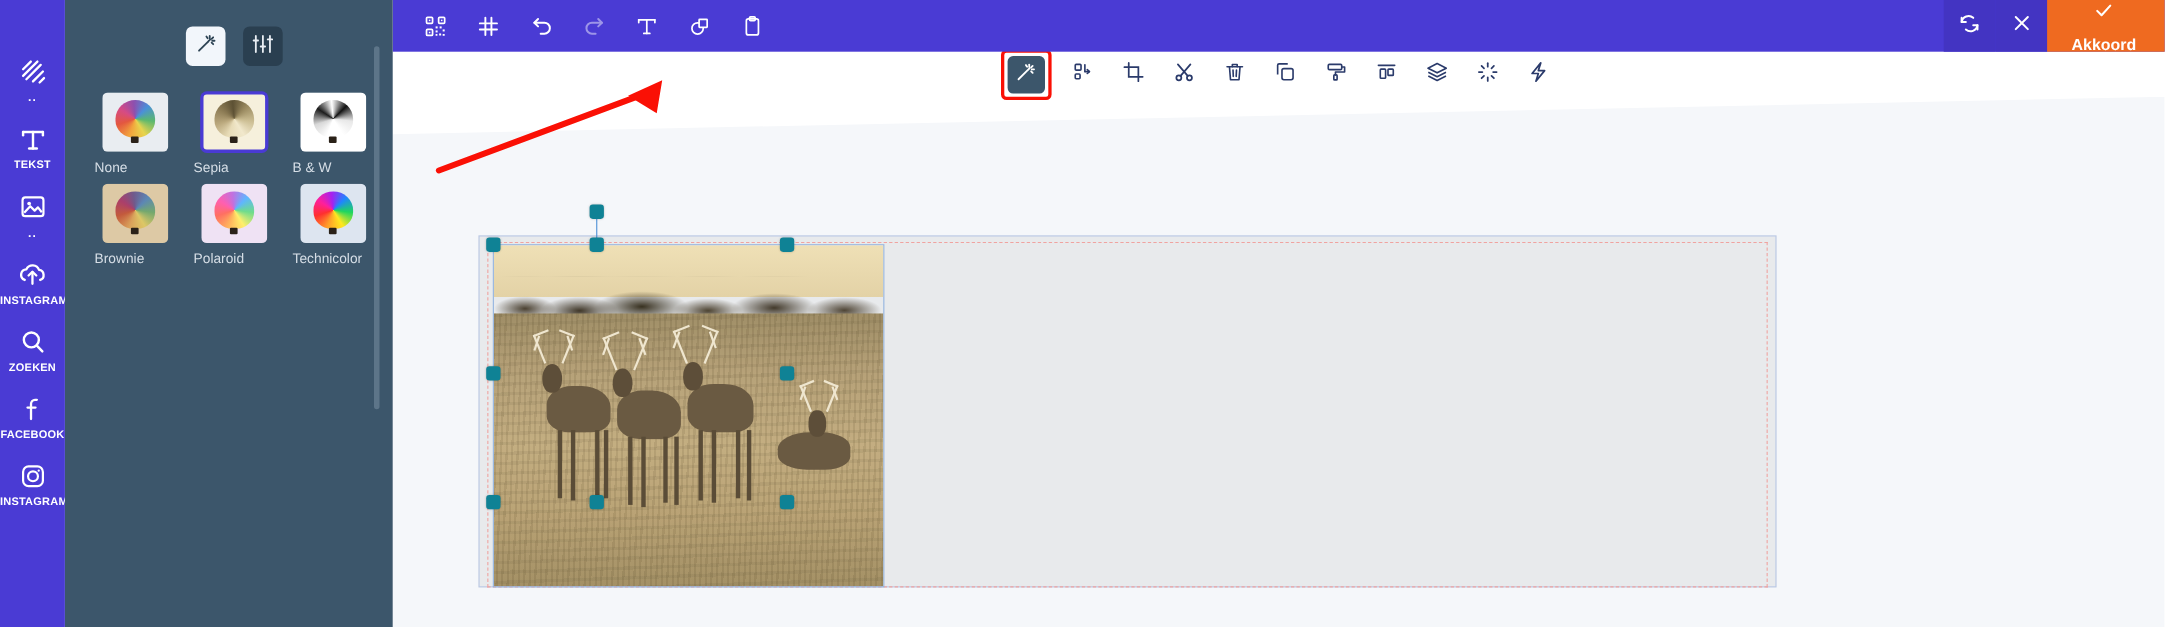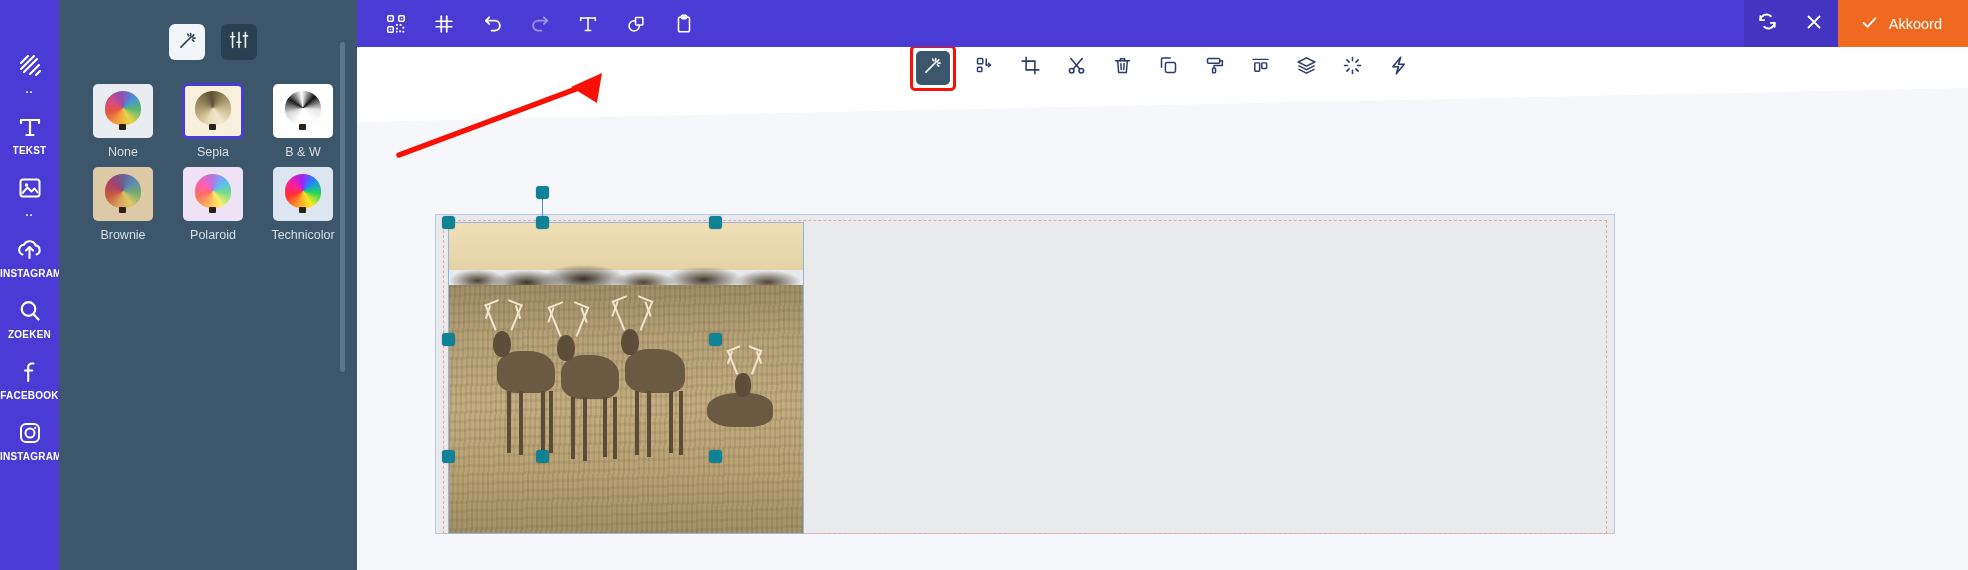--- a/index.html
+++ b/index.html
@@ -101,21 +101,21 @@
     position: absolute; left: 2px; top: 0;
     width: 36px; height: 34px;
     border-radius: 50% 50% 45% 45%;
   }
   .balloon .basket {
     position: absolute; left: 16px; top: 33px;
     width: 7px; height: 6px;
     background: #2a2118; border-radius: 1px;
   }
   .thumb-label {
-    text-align: center;
+    text-align: left;
     font-size: 12.5px;
     color: #d6dee6;
     margin-top: 7px;
     white-space: nowrap;
   }
   .panel-scrollbar {
     position: absolute; right: 12px; top: 42px;
     width: 5px; height: 330px;
     background: #5d7589;
     border-radius: 3px;
@@ -143,22 +143,23 @@
     display: flex; align-items: center; justify-content: center;
     color: #ffffff; cursor: pointer;
     background: #4334c2;
   }
   .accept-btn {
     height: 47px;
     background: #ef6a20;
     color: #ffffff;
     display: flex; align-items: center; gap: 10px;
     padding: 0 26px 0 22px;
-    font-size: 14.5px; font-weight: 400;
+    font-size: 14.5px; font-weight: 700;
     cursor: pointer;
+    flex-direction: column;
   }
 
   
   .subbar {
     position: absolute; left: 357px; top: 47px;
     width: 1611px; height: 41px;
     background: #ffffff;
     display: flex; align-items: center;
     justify-content: center;
     z-index: 28;

